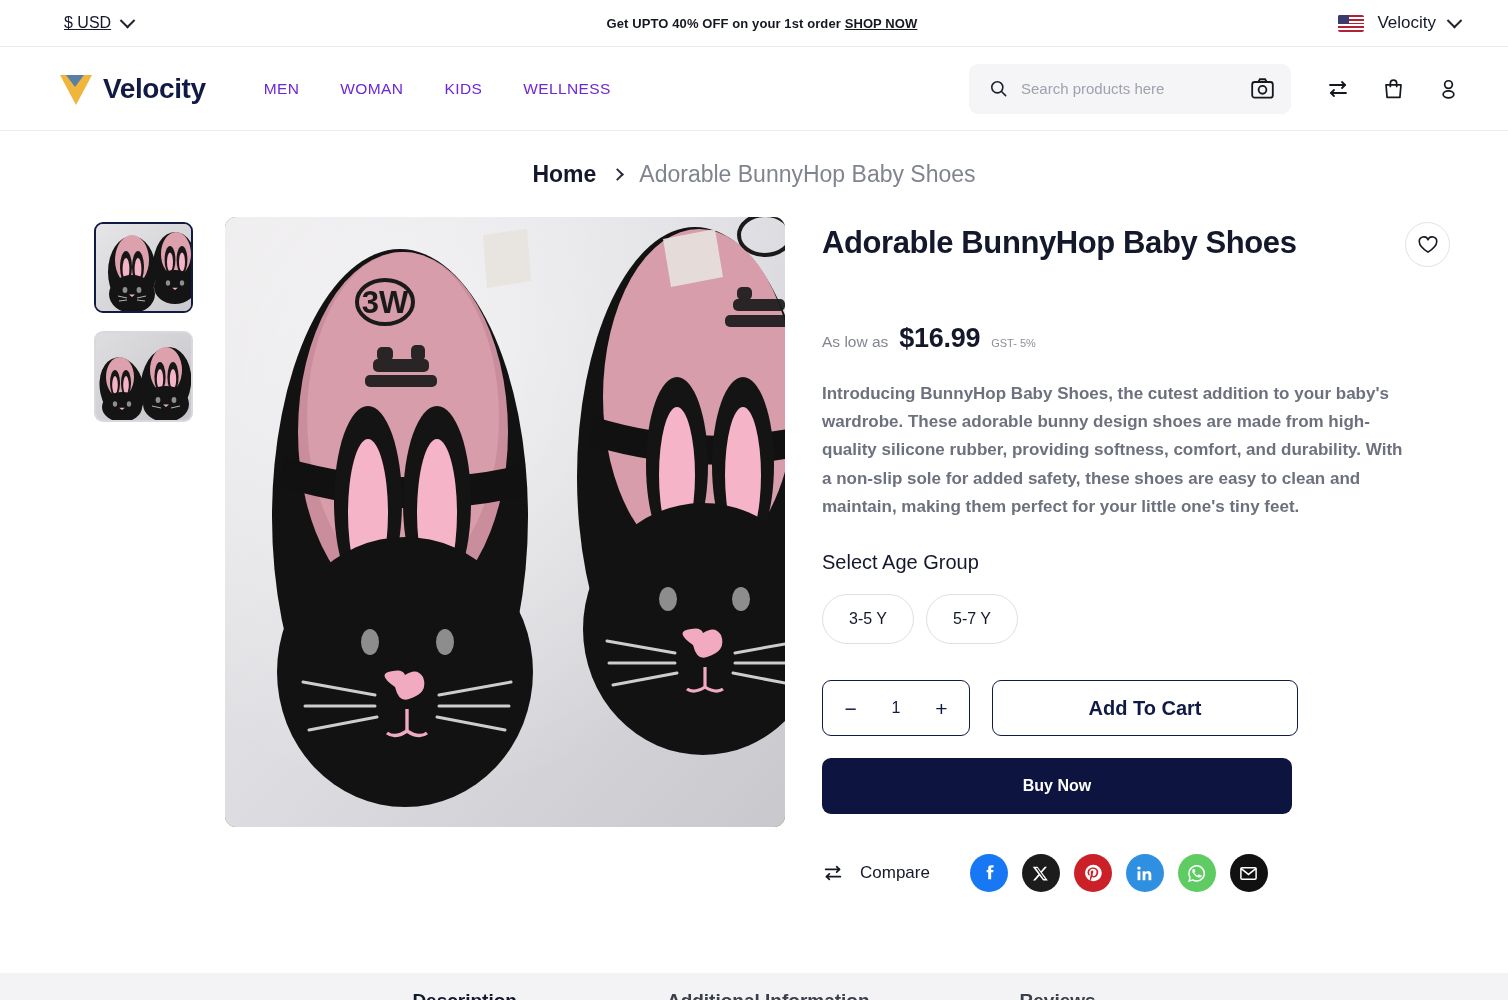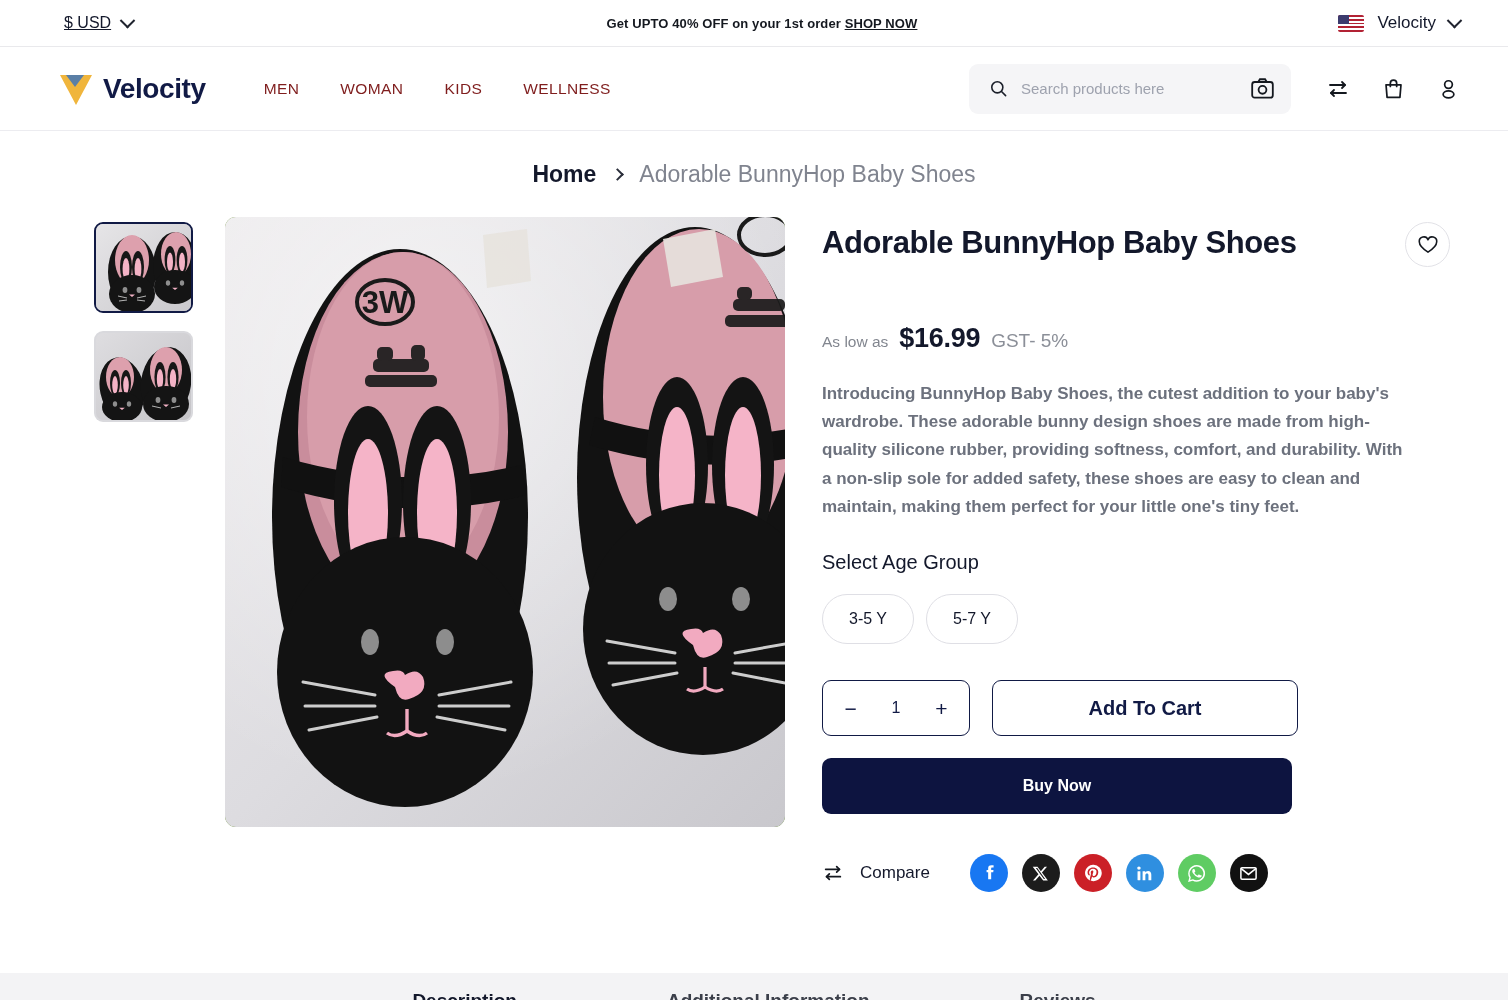--- a/index.html
+++ b/index.html
@@ -67,21 +67,21 @@
     border-bottom: 1px solid #ececf0;
   }
   .logo { display: flex; align-items: center; gap: 9px; cursor: pointer; }
   .logo-mark { width: 36px; height: 34px; flex: none; }
   .logo-text {
     font-size: 28px; font-weight: 700; color: #111a45;
     letter-spacing: -.4px;
   }
   .nav { display: flex; align-items: center; gap: 41px; margin-left: 58px; }
   .nav a {
-    font-size: 15.5px; color: #7f1d1d; letter-spacing: .4px;
+    font-size: 15.5px; color: #6d28d9; letter-spacing: .4px;
     text-decoration: none; cursor: pointer;
   }
   .search-wrap {
     margin-left: auto;
     width: 322px; height: 50px;
     background: #f5f5f7; border-radius: 9px;
     display: flex; align-items: center; gap: 13px;
     padding: 0 17px 0 20px;
   }
   .search-input {
@@ -140,21 +140,21 @@
     border: 1px solid #e2e2e7; background: #fff;
     display: flex; align-items: center; justify-content: center;
     cursor: pointer; flex: none; margin-top: -2px;
   }
   .price-row {
     display: flex; align-items: baseline; gap: 11px;
     margin-top: 56px;
   }
   .as-low { font-size: 15.5px; color: #82868f; }
   .price { font-size: 27px; font-weight: 700; color: #13182b; letter-spacing: -.3px; }
-  .gst { font-size: 19px; font-weight: 700; color: #2a2e3a; }
+  .gst { font-size: 11px; font-weight: 700; color: #2a2e3a; }
   .gst span { font-weight: 400; color: #8b8f98; }
 
   .desc {
     margin-top: 26px;
     font-size: 17px; line-height: 28.2px; color: #6c717d;
     max-width: 590px;
     font-weight: bold;
   }
 
   .opt-label { margin-top: 30px; font-size: 20px; font-weight: 500; color: #13182b; }

